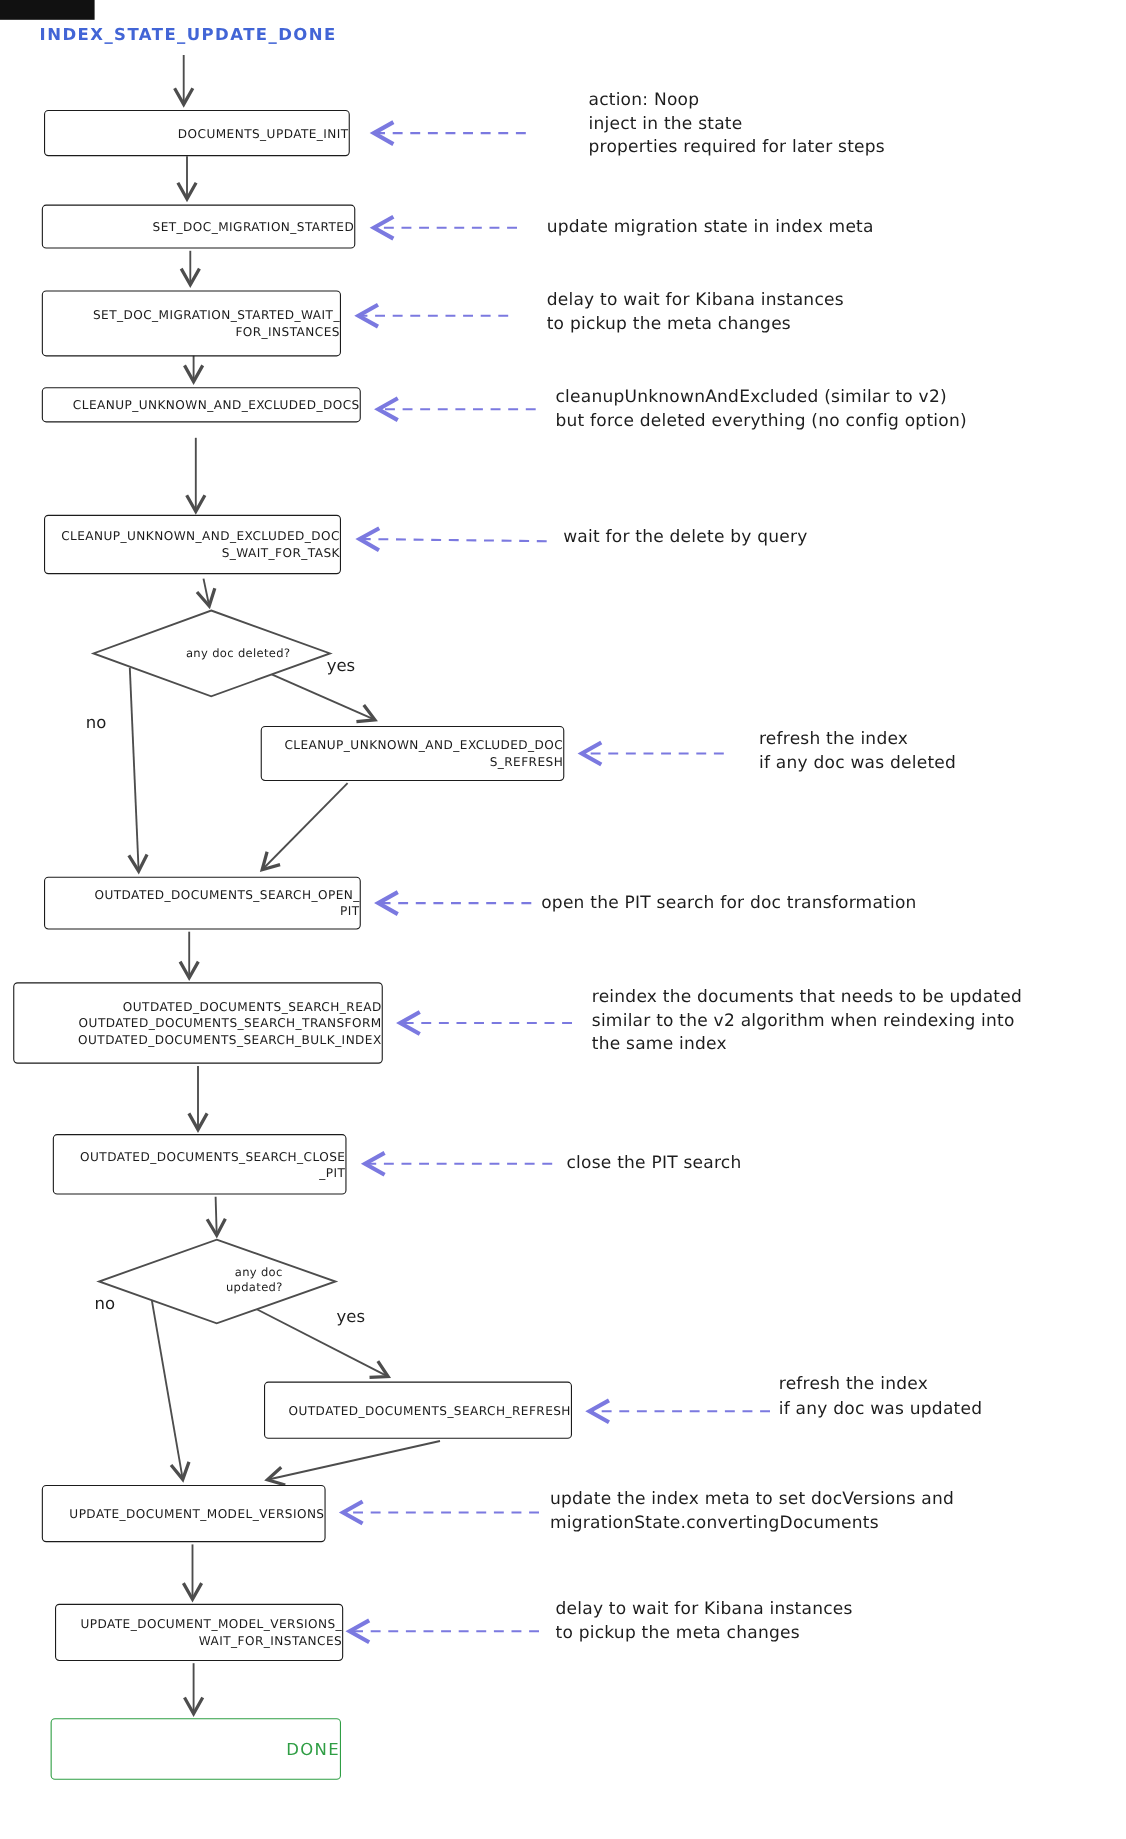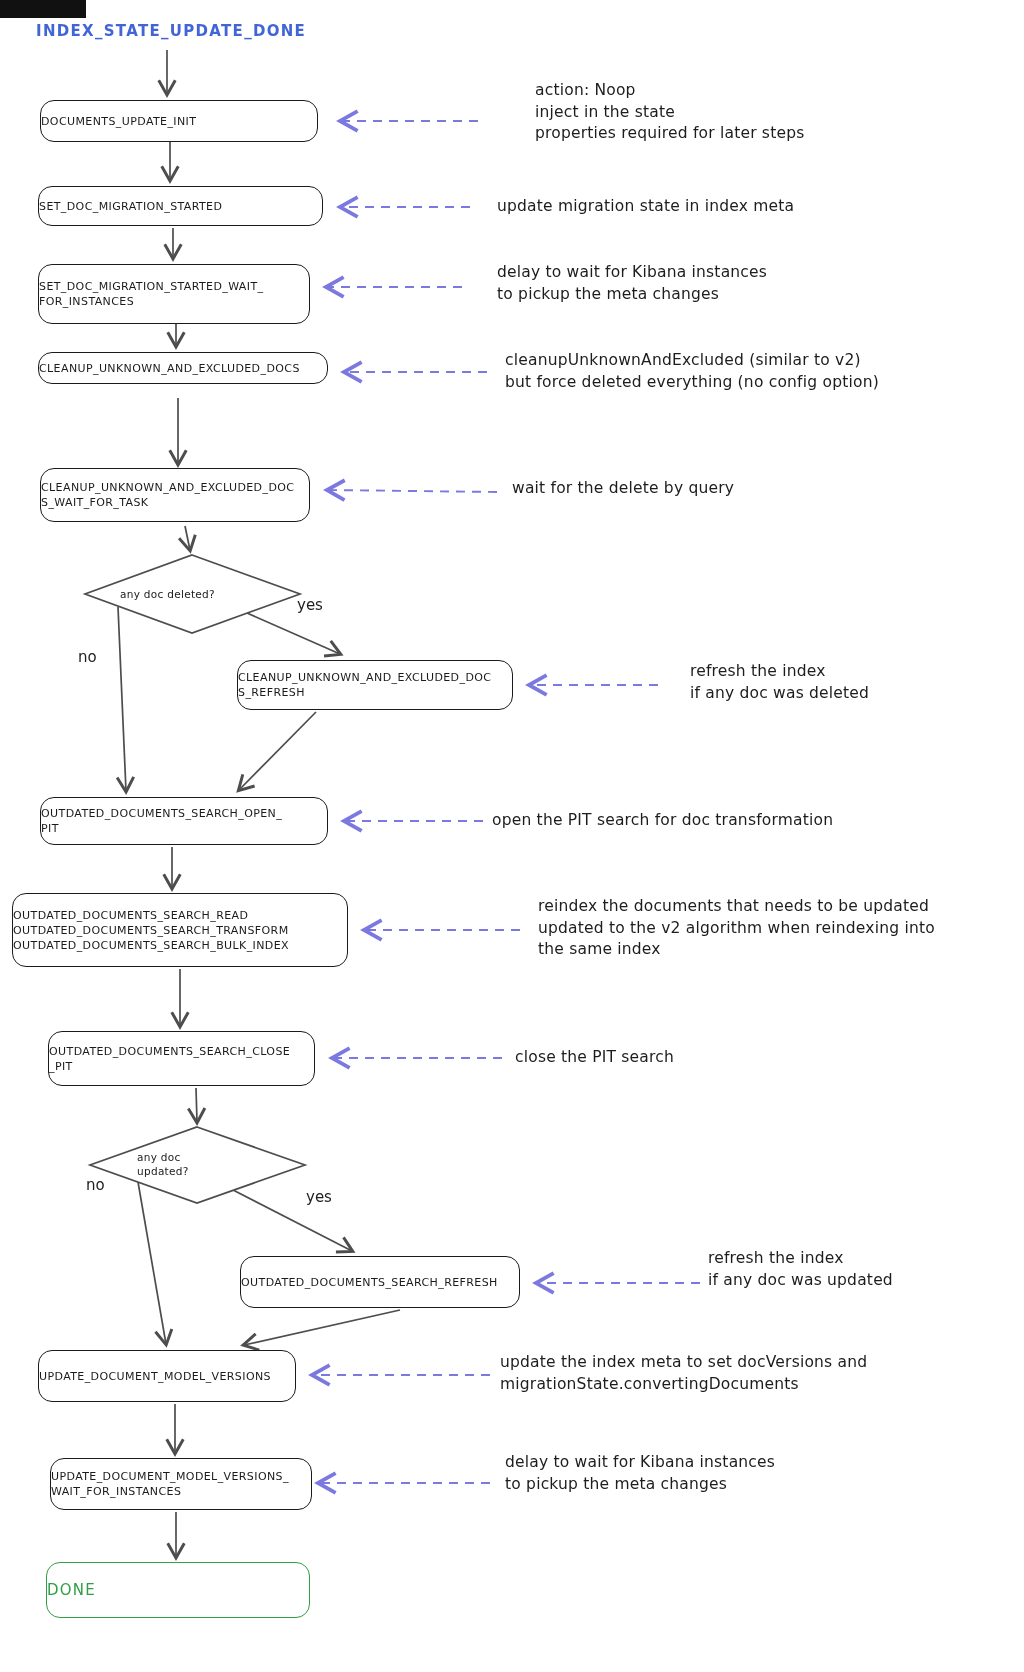--- a/index.html
+++ b/index.html
@@ -12,27 +12,27 @@
   .redaction{position:absolute;left:0;top:0;width:86px;height:18px;background:var(--redaction);}
   .title{position:absolute;left:36px;top:22px;font-size:15px;font-weight:bold;
     letter-spacing:1.3px;color:var(--title);white-space:nowrap;}
   .wires{position:absolute;left:0;top:0;}
   .wires line.solid{stroke:var(--solid-line);stroke-width:1.7;fill:none;}
   .wires line.dashp{stroke:var(--dashed-arrow);stroke-width:1.9;stroke-dasharray:9 7;fill:none;}
   .wires polygon.diamond{fill:#ffffff;stroke:var(--solid-line);stroke-width:1.7;}
   .mhead-s{stroke:var(--solid-line);fill:none;stroke-width:1.6;}
   .mhead-d{stroke:var(--dashed-arrow);fill:none;stroke-width:1.7;}
   .box{position:absolute;background:#fff;border:1.8px solid var(--box-border);
-    display:flex;flex-direction:column;align-items:flex-start;justify-content:center;
-    text-align:center;box-sizing:border-box;border-radius:14px;}
+    display:flex;flex-direction:column;align-items:flex-end;justify-content:center;
+    text-align:center;box-sizing:border-box;border-radius:4px;}
   .box .bl{font-size:11px;line-height:15px;letter-spacing:.4px;color:#1b1b1b;
     font-weight:500;white-space:nowrap;}
   .done-box{border-color:var(--done);}
   .done-box .bl{color:var(--done);letter-spacing:1.2px;font-size:15px;}
-  .dlabel{position:absolute;text-align:left;font-size:10.5px;line-height:14px;
+  .dlabel{position:absolute;text-align:right;font-size:10.5px;line-height:14px;
     color:#1b1b1b;letter-spacing:.3px;}
   .branch{position:absolute;font-size:15px;color:#1d1d1d;font-weight:500;}
   .ann{position:absolute;color:#1d1d1d;}
   .ann div{font-size:15.5px;line-height:21.5px;letter-spacing:.2px;white-space:nowrap;}
 </style>
 </head>
 <body>
 
 <div class="canvas">
 
@@ -166,21 +166,21 @@
   </div>
   <div class="ann" style="left:690px;top:661px">
     <div>refresh the index</div>
     <div>if any doc was deleted</div>
   </div>
   <div class="ann" style="left:492px;top:810px">
     <div>open the PIT search for doc transformation</div>
   </div>
   <div class="ann" style="left:538px;top:896px">
     <div>reindex the documents that needs to be updated</div>
-    <div>updated to the v2 algorithm when reindexing into</div>
+    <div>similar to the v2 algorithm when reindexing into</div>
     <div>the same index</div>
   </div>
   <div class="ann" style="left:515px;top:1047px">
     <div>close the PIT search</div>
   </div>
   <div class="ann" style="left:708px;top:1248px">
     <div>refresh the index</div>
     <div>if any doc was updated</div>
   </div>
   <div class="ann" style="left:500px;top:1352px">

